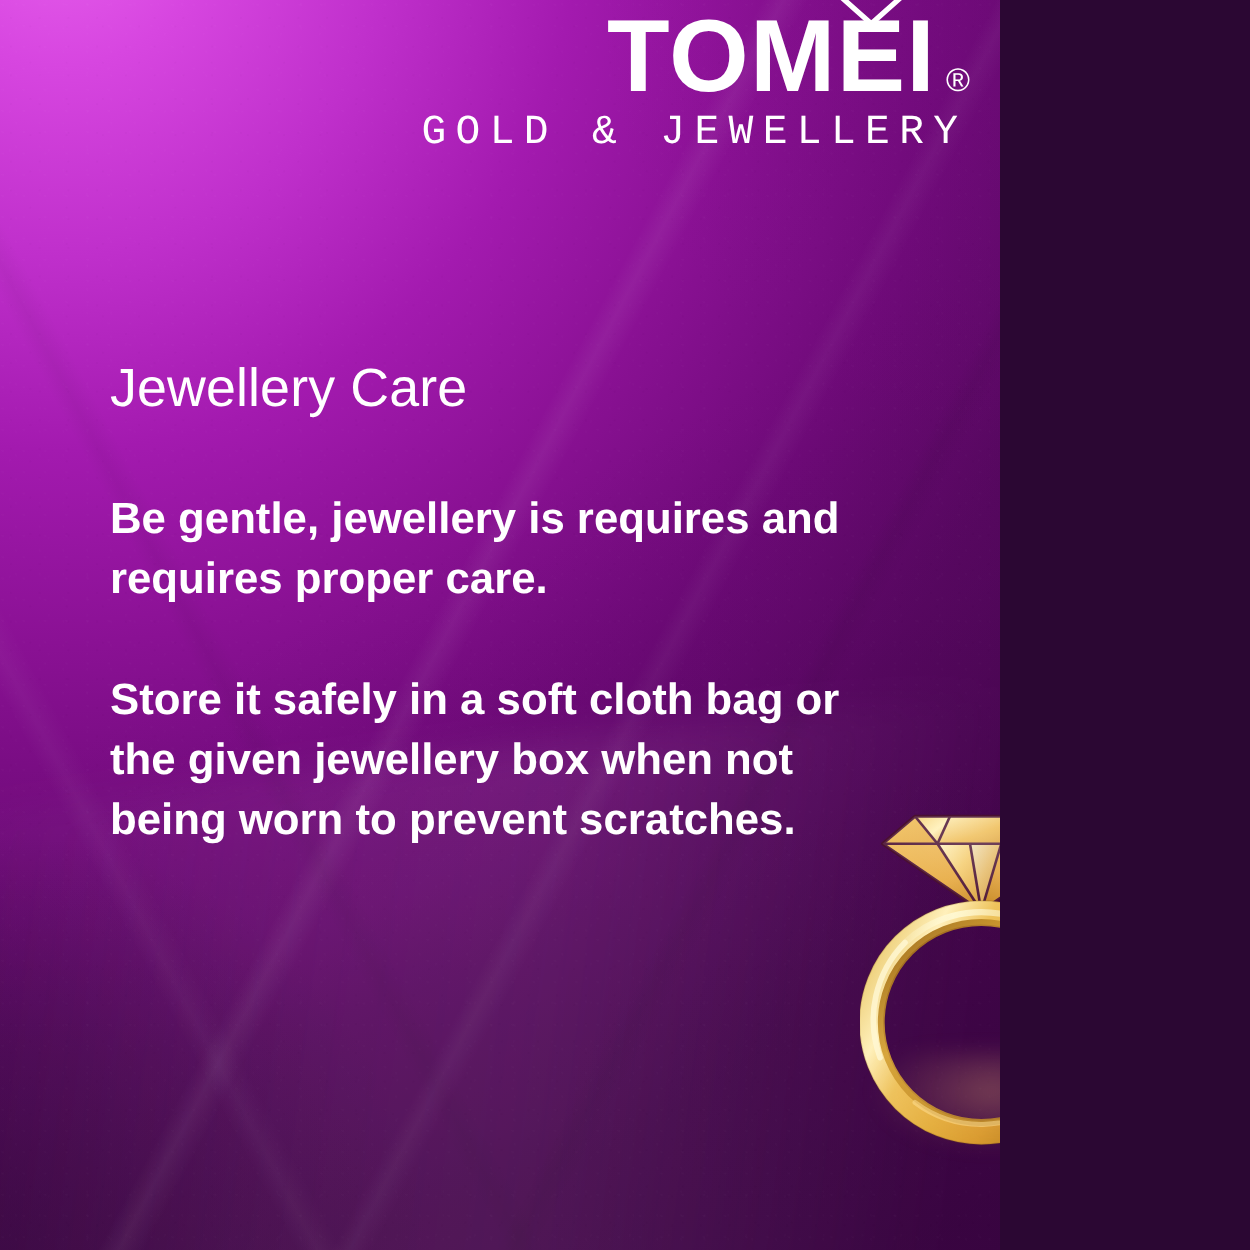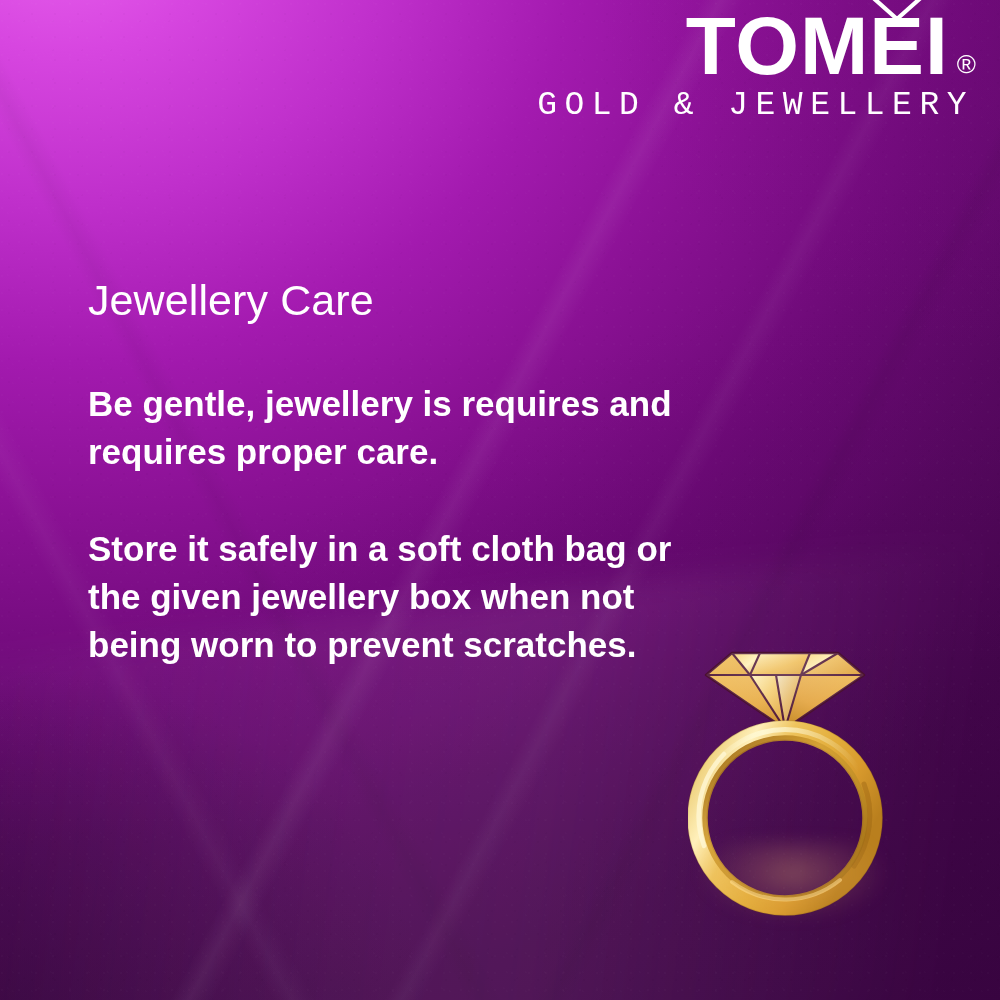--- a/index.html
+++ b/index.html
@@ -6,21 +6,21 @@
     margin: 0;
     padding: 0;
     background: #2b0733;
   }
   body {
     font-family: "Liberation Sans", sans-serif;
   }
 
   #poster {
     position: relative;
-    width: 1000px;
+    width: 800px;
     height: 1000px;
     overflow: hidden;
     background: #a21caf;
   }
 
   
   .bg-base {
     position: absolute;
     inset: 0;
     background:
@@ -139,21 +139,21 @@
     font-weight: 400;
     letter-spacing: 7.5px;
     color: #ffffff;
     padding-right: 2px;
   }
 
   
   .copy {
     position: absolute;
     left: 88px;
-    top: 276px;
+    top: 287px;
     width: 600px;
     color: #ffffff;
   }
   .heading {
     font-size: 43px;
     font-weight: 400;
     line-height: 1.12;
     letter-spacing: 0.1px;
     margin: 0 0 56px 0;
     color: #ffffff;

